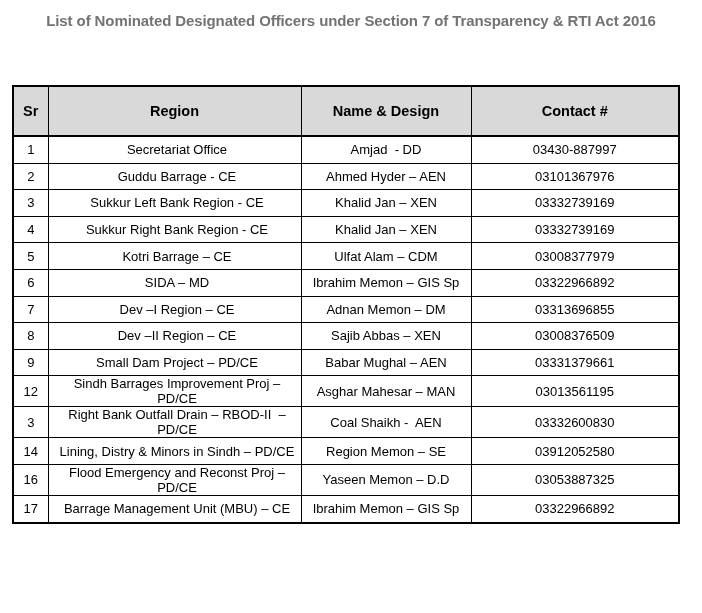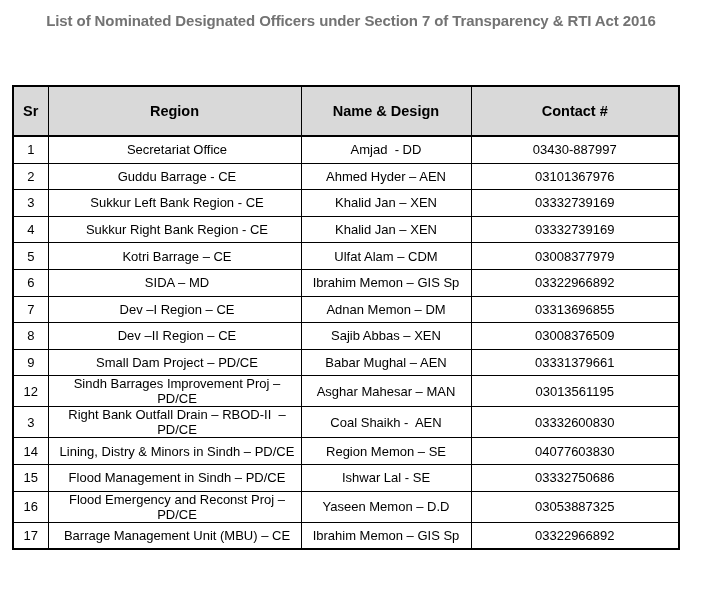--- a/index.html
+++ b/index.html
@@ -143,27 +143,21 @@
       <tr>
     <td class="col-sr">3</td>
     <td class="col-region">Right Bank Outfall Drain – RBOD-II  – PD/CE</td>
     <td class="col-name">Coal Shaikh -  AEN</td>
     <td class="col-contact">03332600830</td>
   </tr>
       <tr>
     <td class="col-sr">14</td>
     <td class="col-region">Lining, Distry &amp; Minors in Sindh – PD/CE</td>
     <td class="col-name">Region Memon – SE</td>
-    <td class="col-contact">04077603830</td>
-  </tr>
-      <tr>
-    <td class="col-sr">15</td>
-    <td class="col-region">Flood Management in Sindh – PD/CE</td>
-    <td class="col-name">Ishwar Lal - SE</td>
-    <td class="col-contact">03332750686</td>
+    <td class="col-contact">03912052580</td>
   </tr>
       <tr>
     <td class="col-sr">16</td>
     <td class="col-region">Flood Emergency and Reconst Proj – PD/CE</td>
     <td class="col-name">Yaseen Memon – D.D</td>
     <td class="col-contact">03053887325</td>
   </tr>
       <tr>
     <td class="col-sr">17</td>
     <td class="col-region">Barrage Management Unit (MBU) – CE</td>

